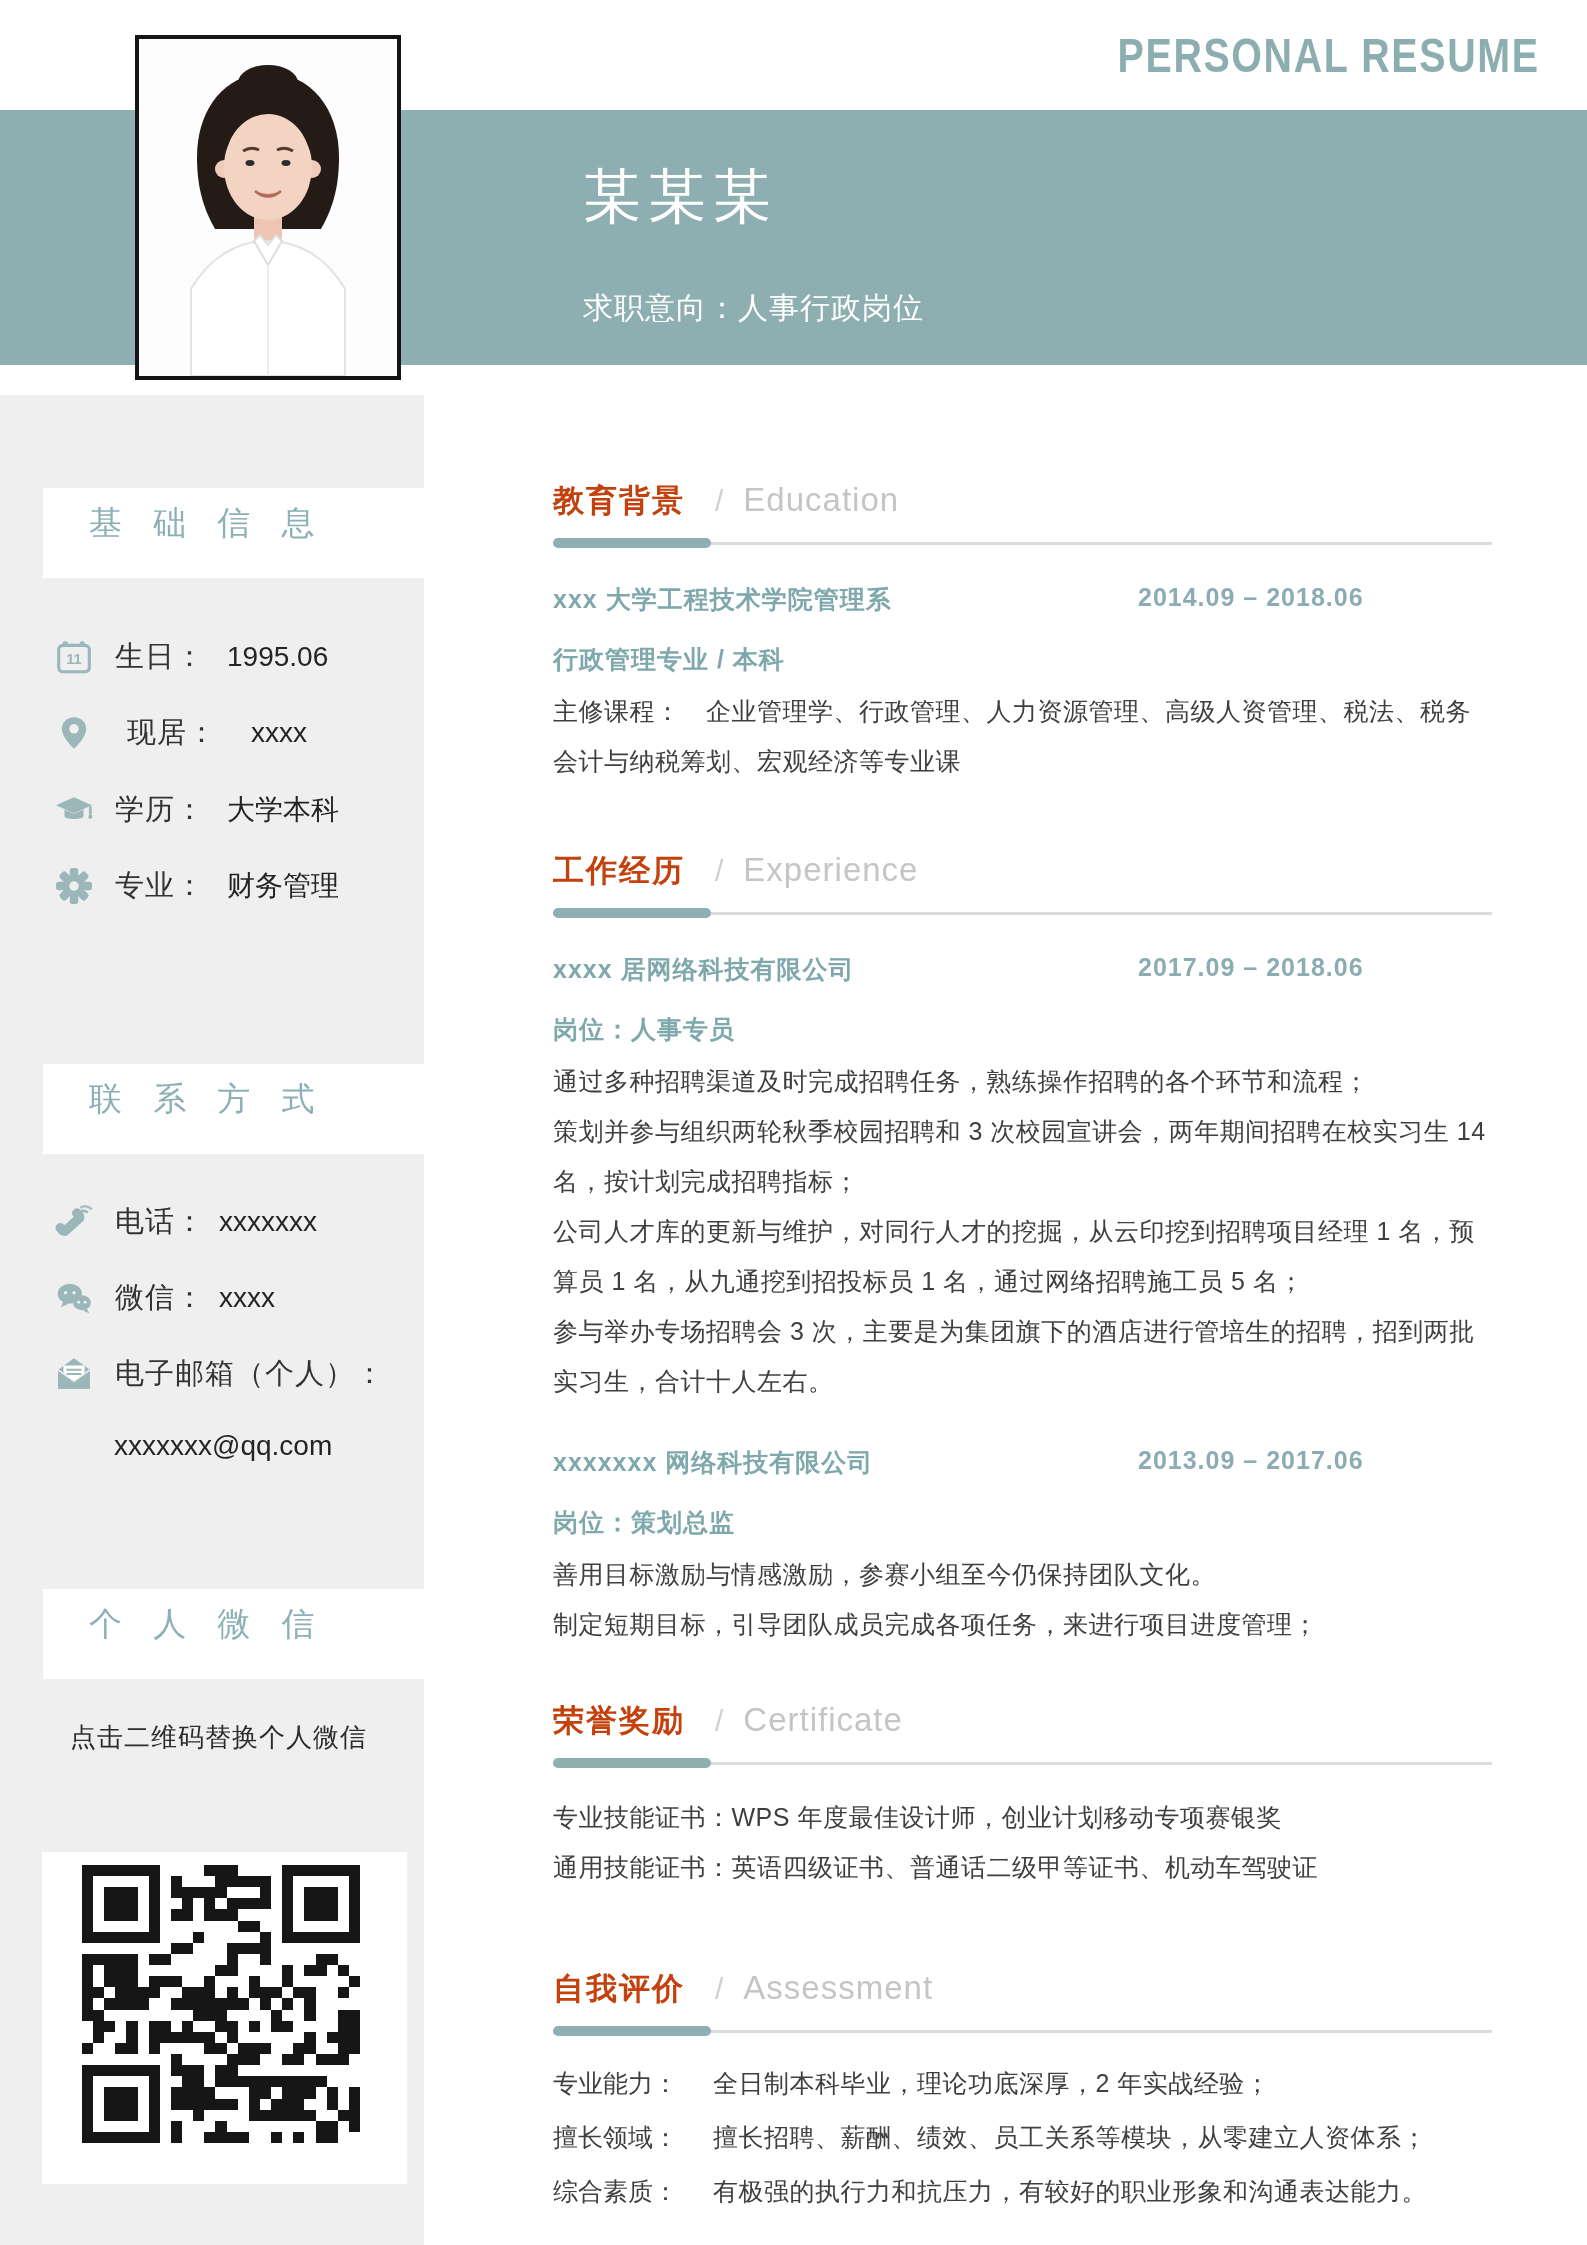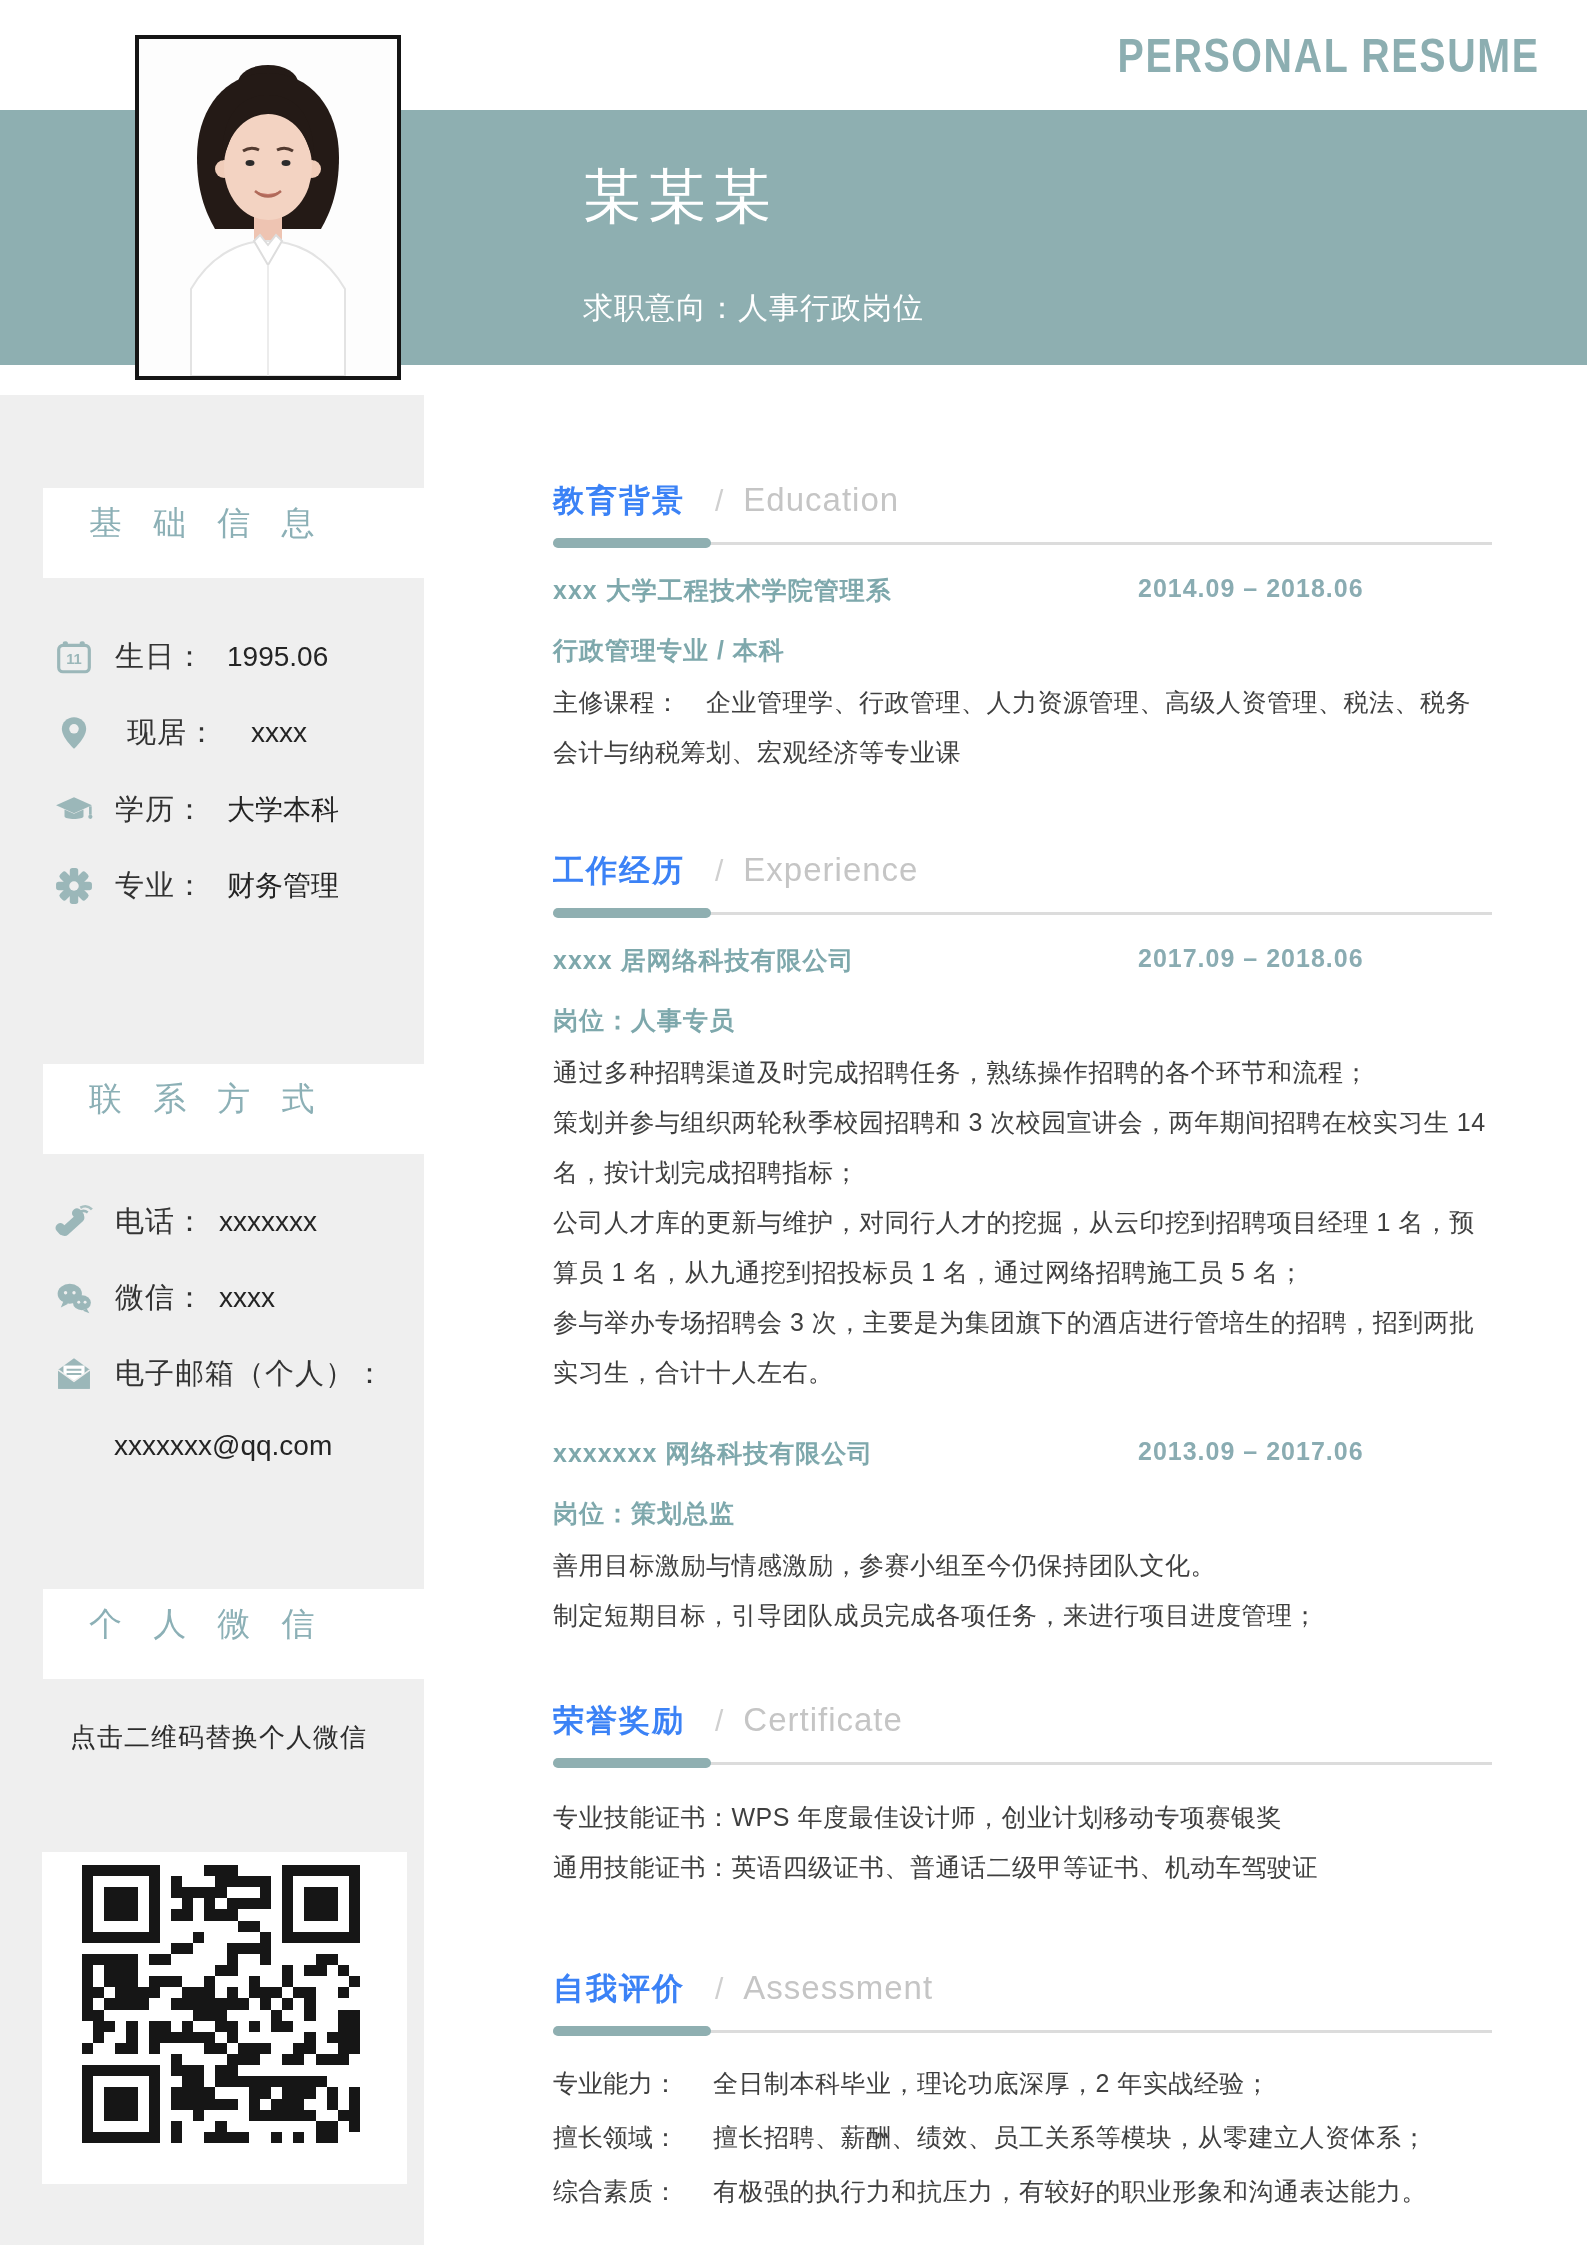--- a/index.html
+++ b/index.html
@@ -24,29 +24,29 @@
   .side-row .lb{font-size:29px;color:#333333;letter-spacing:1px;white-space:nowrap;}
   .side-row .val{font-size:28px;color:#242424;margin-left:22px;white-space:nowrap;}
   .side-email-val{position:absolute;left:114px;font-size:28px;color:#242424;}
   .qr-hint{position:absolute;left:70px;font-size:26px;color:#2c2c2c;letter-spacing:1px;white-space:nowrap;}
   .qr-box{position:absolute;left:42px;width:365px;height:332px;background:#ffffff;cursor:pointer;}
   .qr-box svg{position:absolute;left:40px;top:13px;}
 
   
   .sec{position:absolute;left:553px;width:939px;}
   .sec-head{display:flex;align-items:baseline;white-space:nowrap;}
-  .sec-zh{font-size:31px;font-weight:bold;color:#3b82f6;letter-spacing:2px;}
+  .sec-zh{font-size:31px;font-weight:bold;color:#c2410c;letter-spacing:2px;}
   .sec-slash{font-size:30px;color:#cfcfcf;margin:0 20px 0 30px;}
   .sec-en{font-size:33px;color:#c5c5c5;letter-spacing:1px;}
   .sec-rule{position:relative;height:10px;margin-top:16px;}
   .sec-rule .thin{position:absolute;left:0;right:0;top:4px;height:3px;background:#dcdcdc;}
   .sec-rule .thick{position:absolute;left:0;top:0;width:158px;height:10px;border-radius:5px;background:#8fafb1;}
 
   .line-teal{font-size:25px;font-weight:bold;color:#7ea8ac;letter-spacing:1px;}
-  .job-head{position:relative;margin-top:26px;height:34px;}
+  .job-head{position:relative;margin-top:35px;height:34px;}
   .job-head .period{position:absolute;left:585px;top:0;font-size:25px;font-weight:bold;color:#8aacb2;letter-spacing:1px;}
   .job-pos{margin-top:26px;}
   .body-text{font-size:25px;color:#3f3f3f;line-height:50px;letter-spacing:.5px;}
   .job-details{margin-top:10px;}
   .job-details p{margin:0;}
   .cert-lines{margin-top:24px;}
   .cert-lines p{margin:0;}
   .assess-rows{margin-top:20px;}
   .assess-row{display:flex;line-height:54px;}
   .assess-row .al{flex:0 0 160px;font-size:25px;color:#3f3f3f;}

